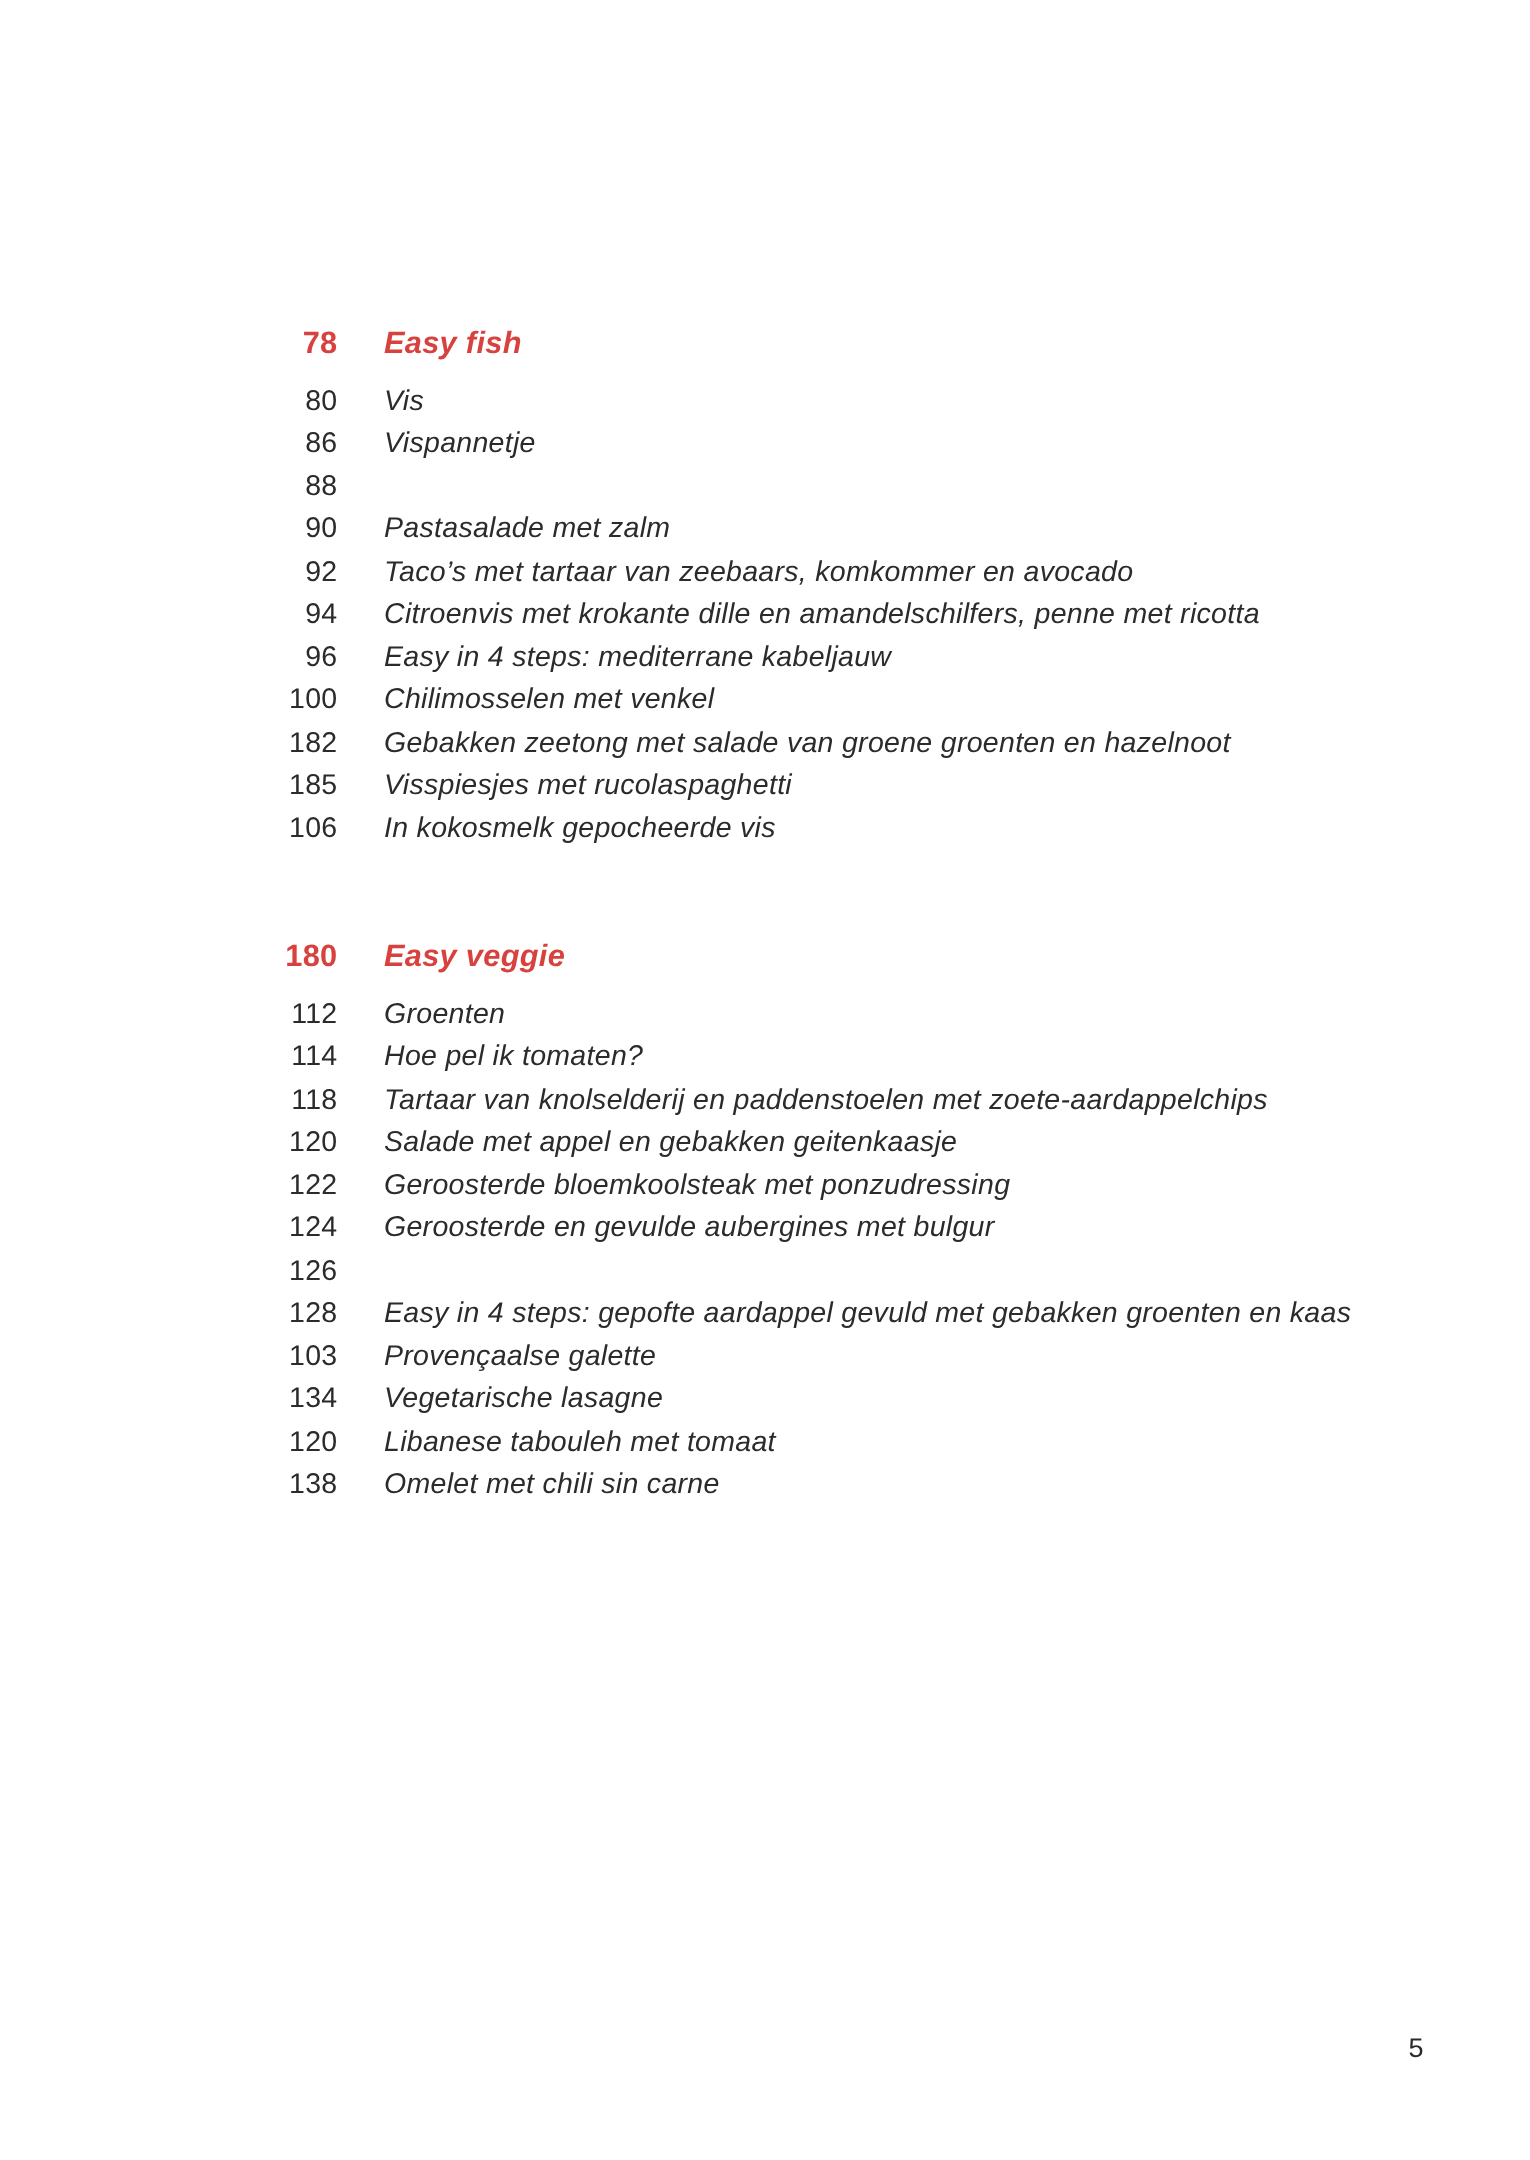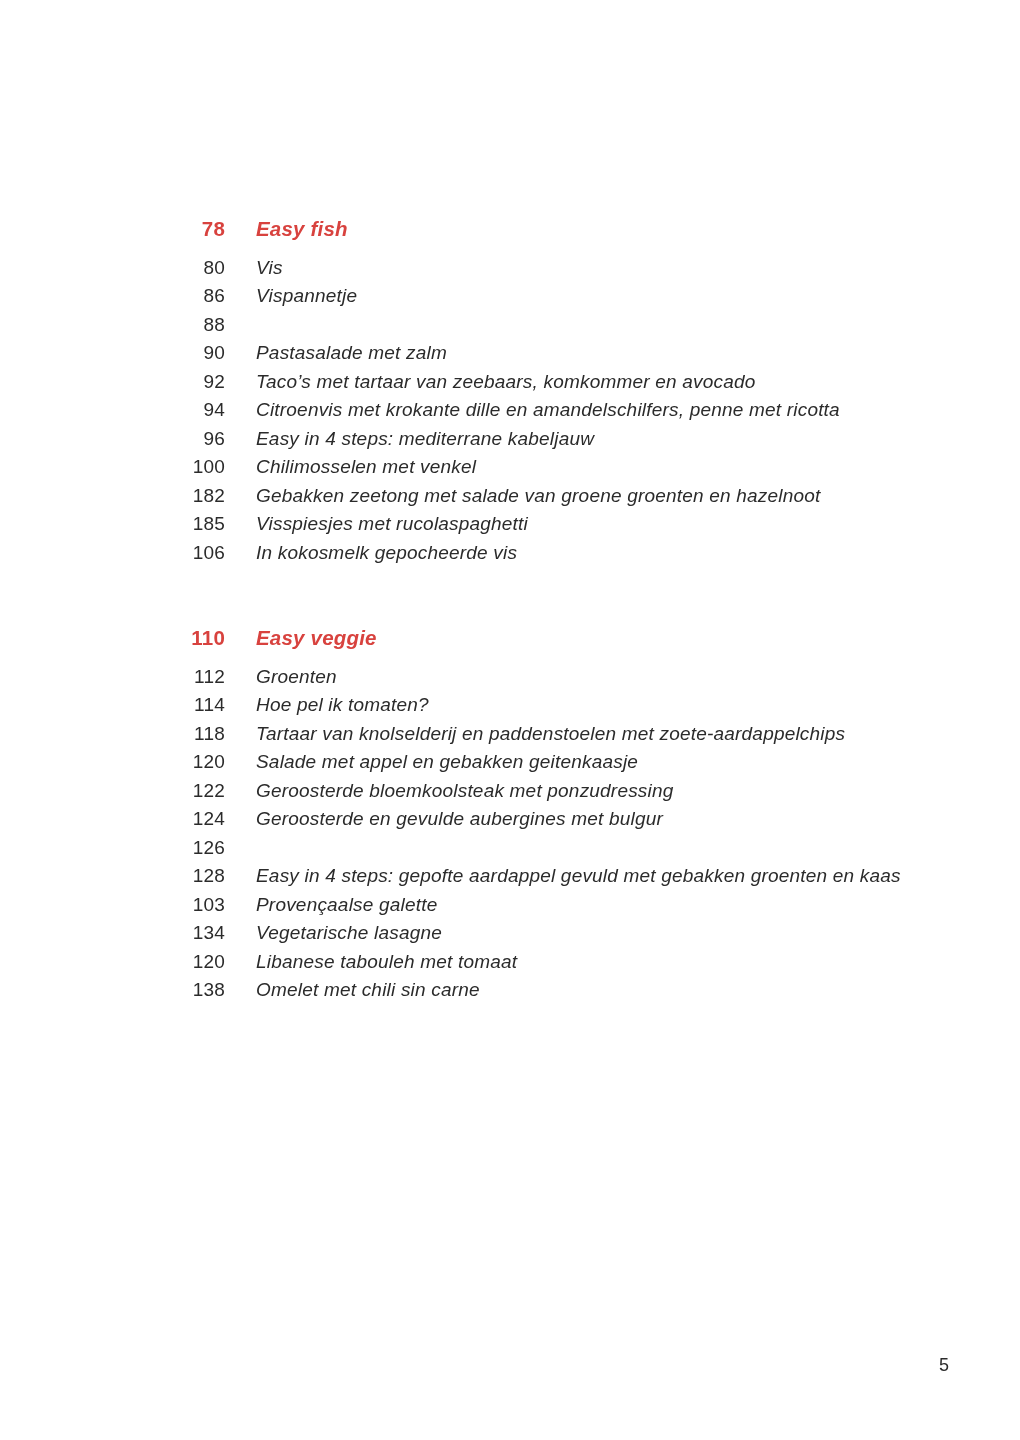--- a/index.html
+++ b/index.html
@@ -120,21 +120,21 @@
 
   <div class="row">
     <span class="num">106</span>
     <span class="title">In kokosmelk gepocheerde vis</span>
   </div>
 </div>
   </div>
 
   <div class="section">
     <div class="row section-heading">
-      <span class="num">110</span>
+      <span class="num">180</span>
       <span class="title">Easy veggie</span>
     </div>
     <div>
   <div class="row">
     <span class="num">112</span>
     <span class="title">Groenten</span>
   </div>
 
   <div class="row">
     <span class="num">114</span>

